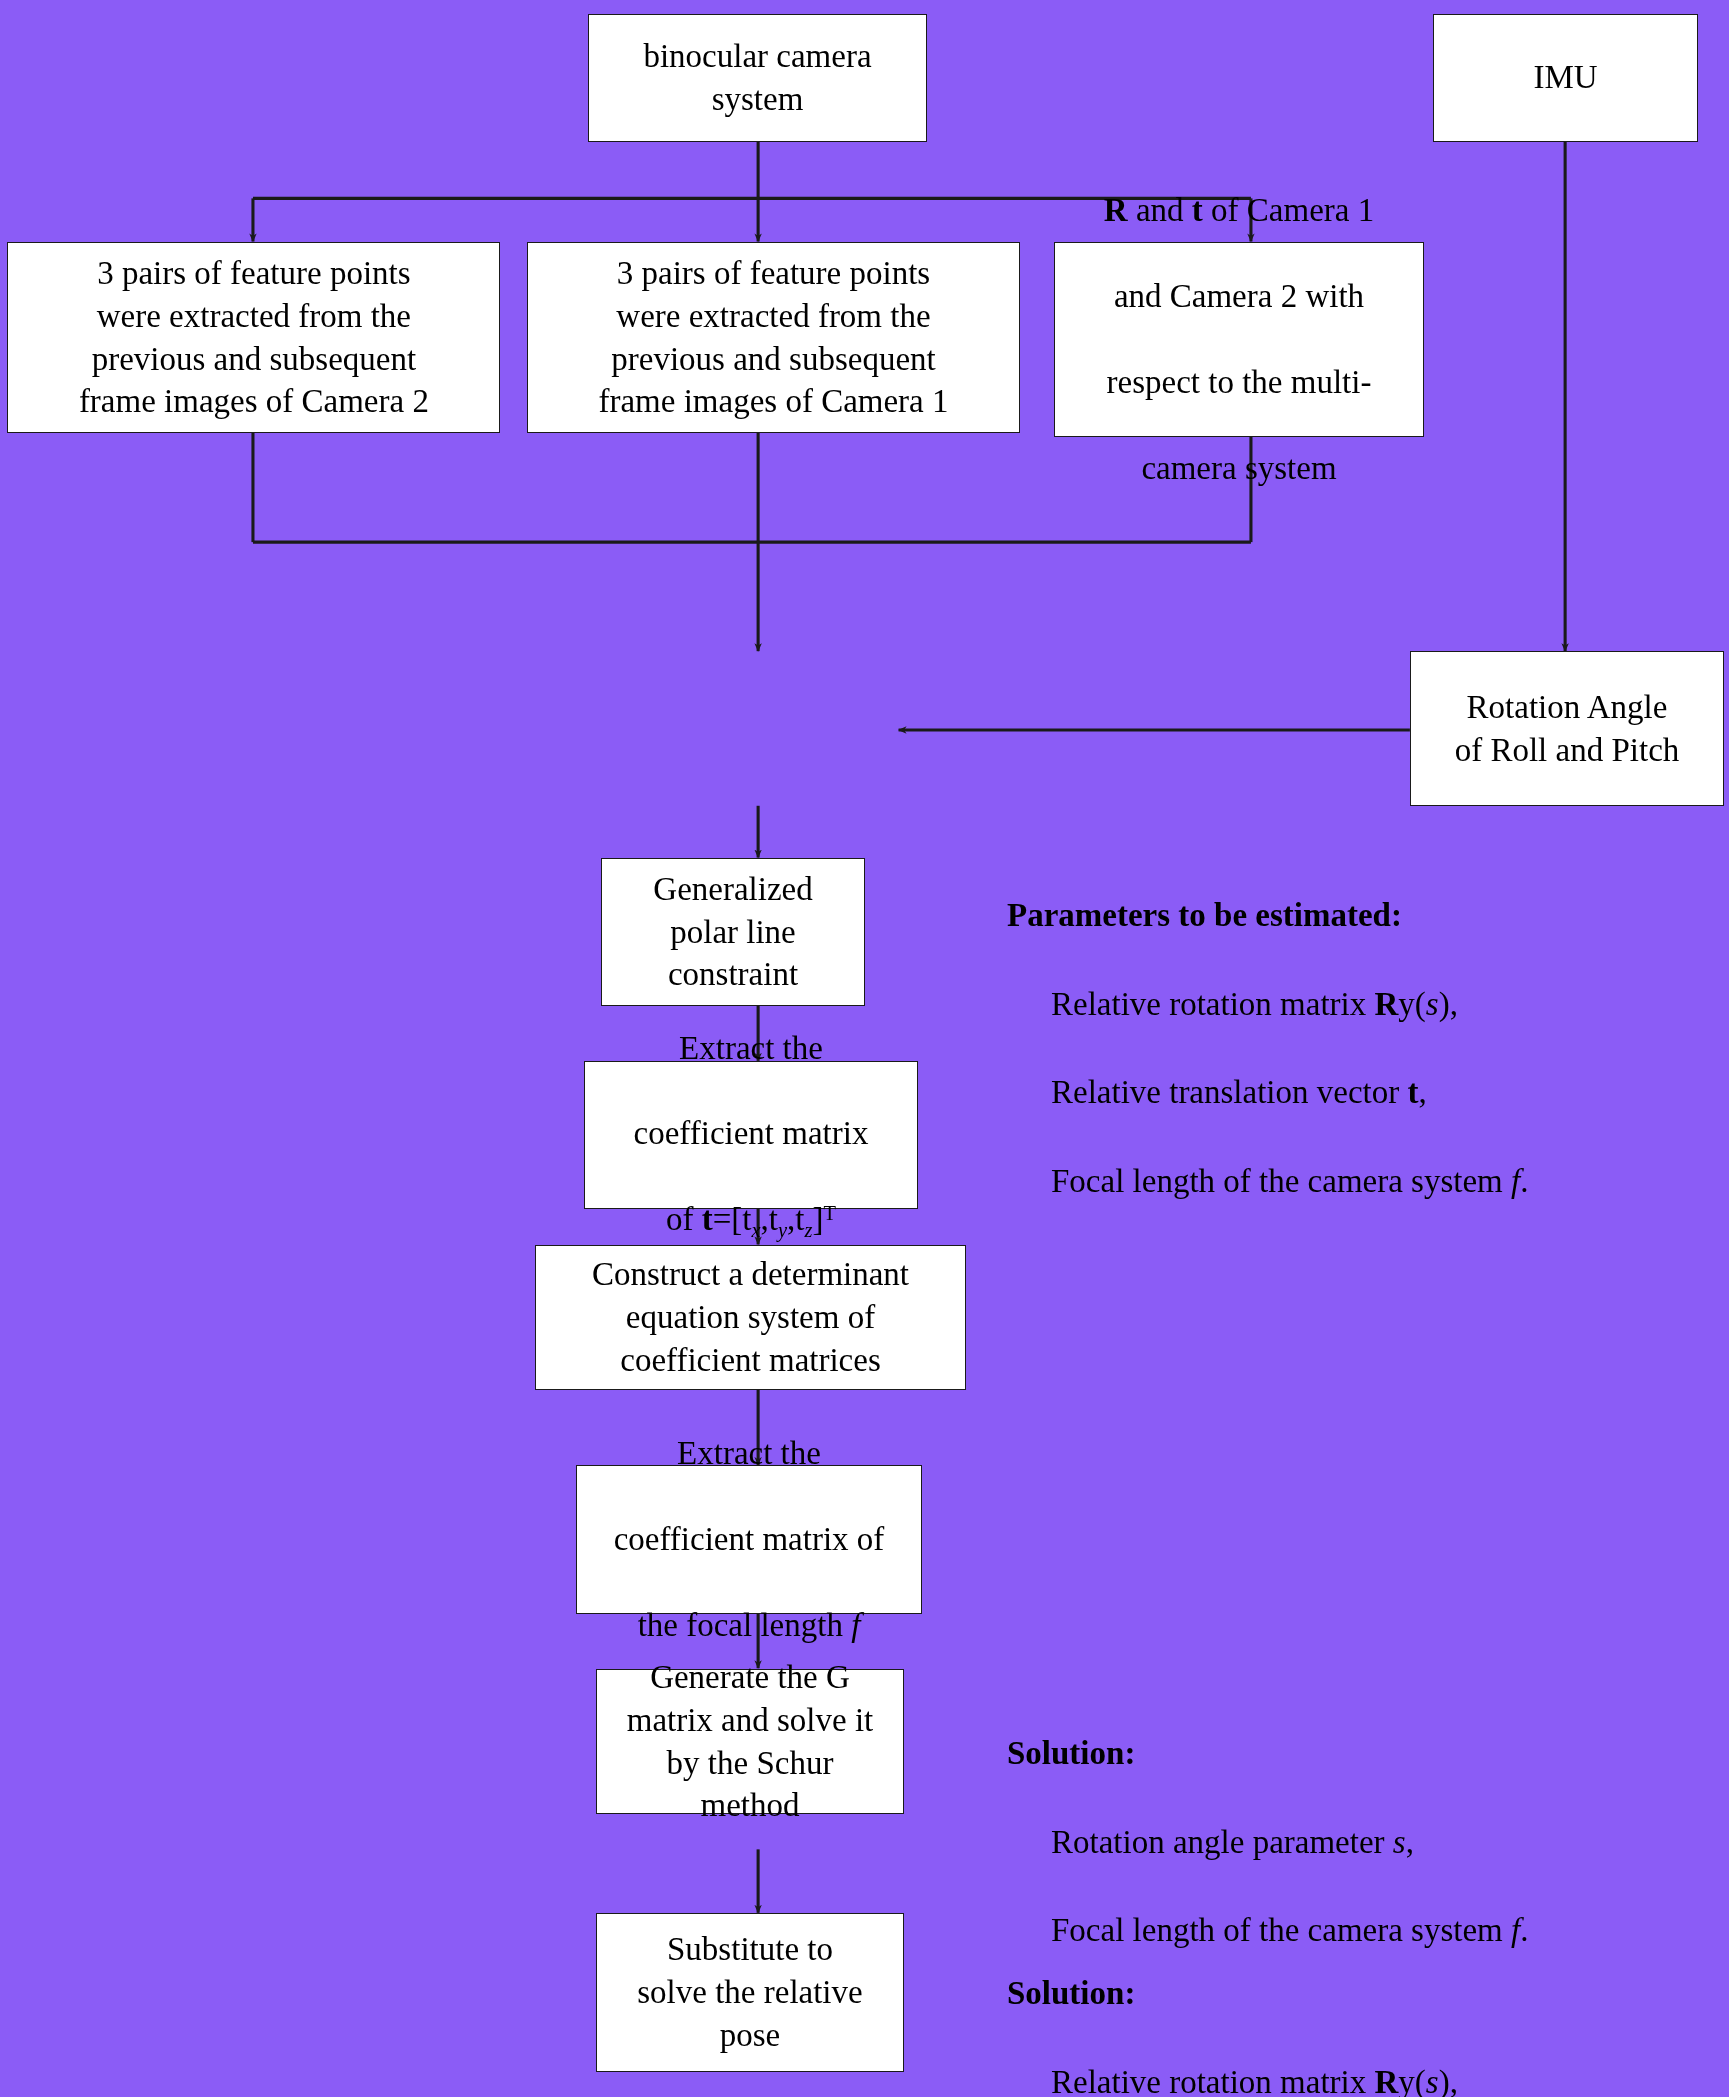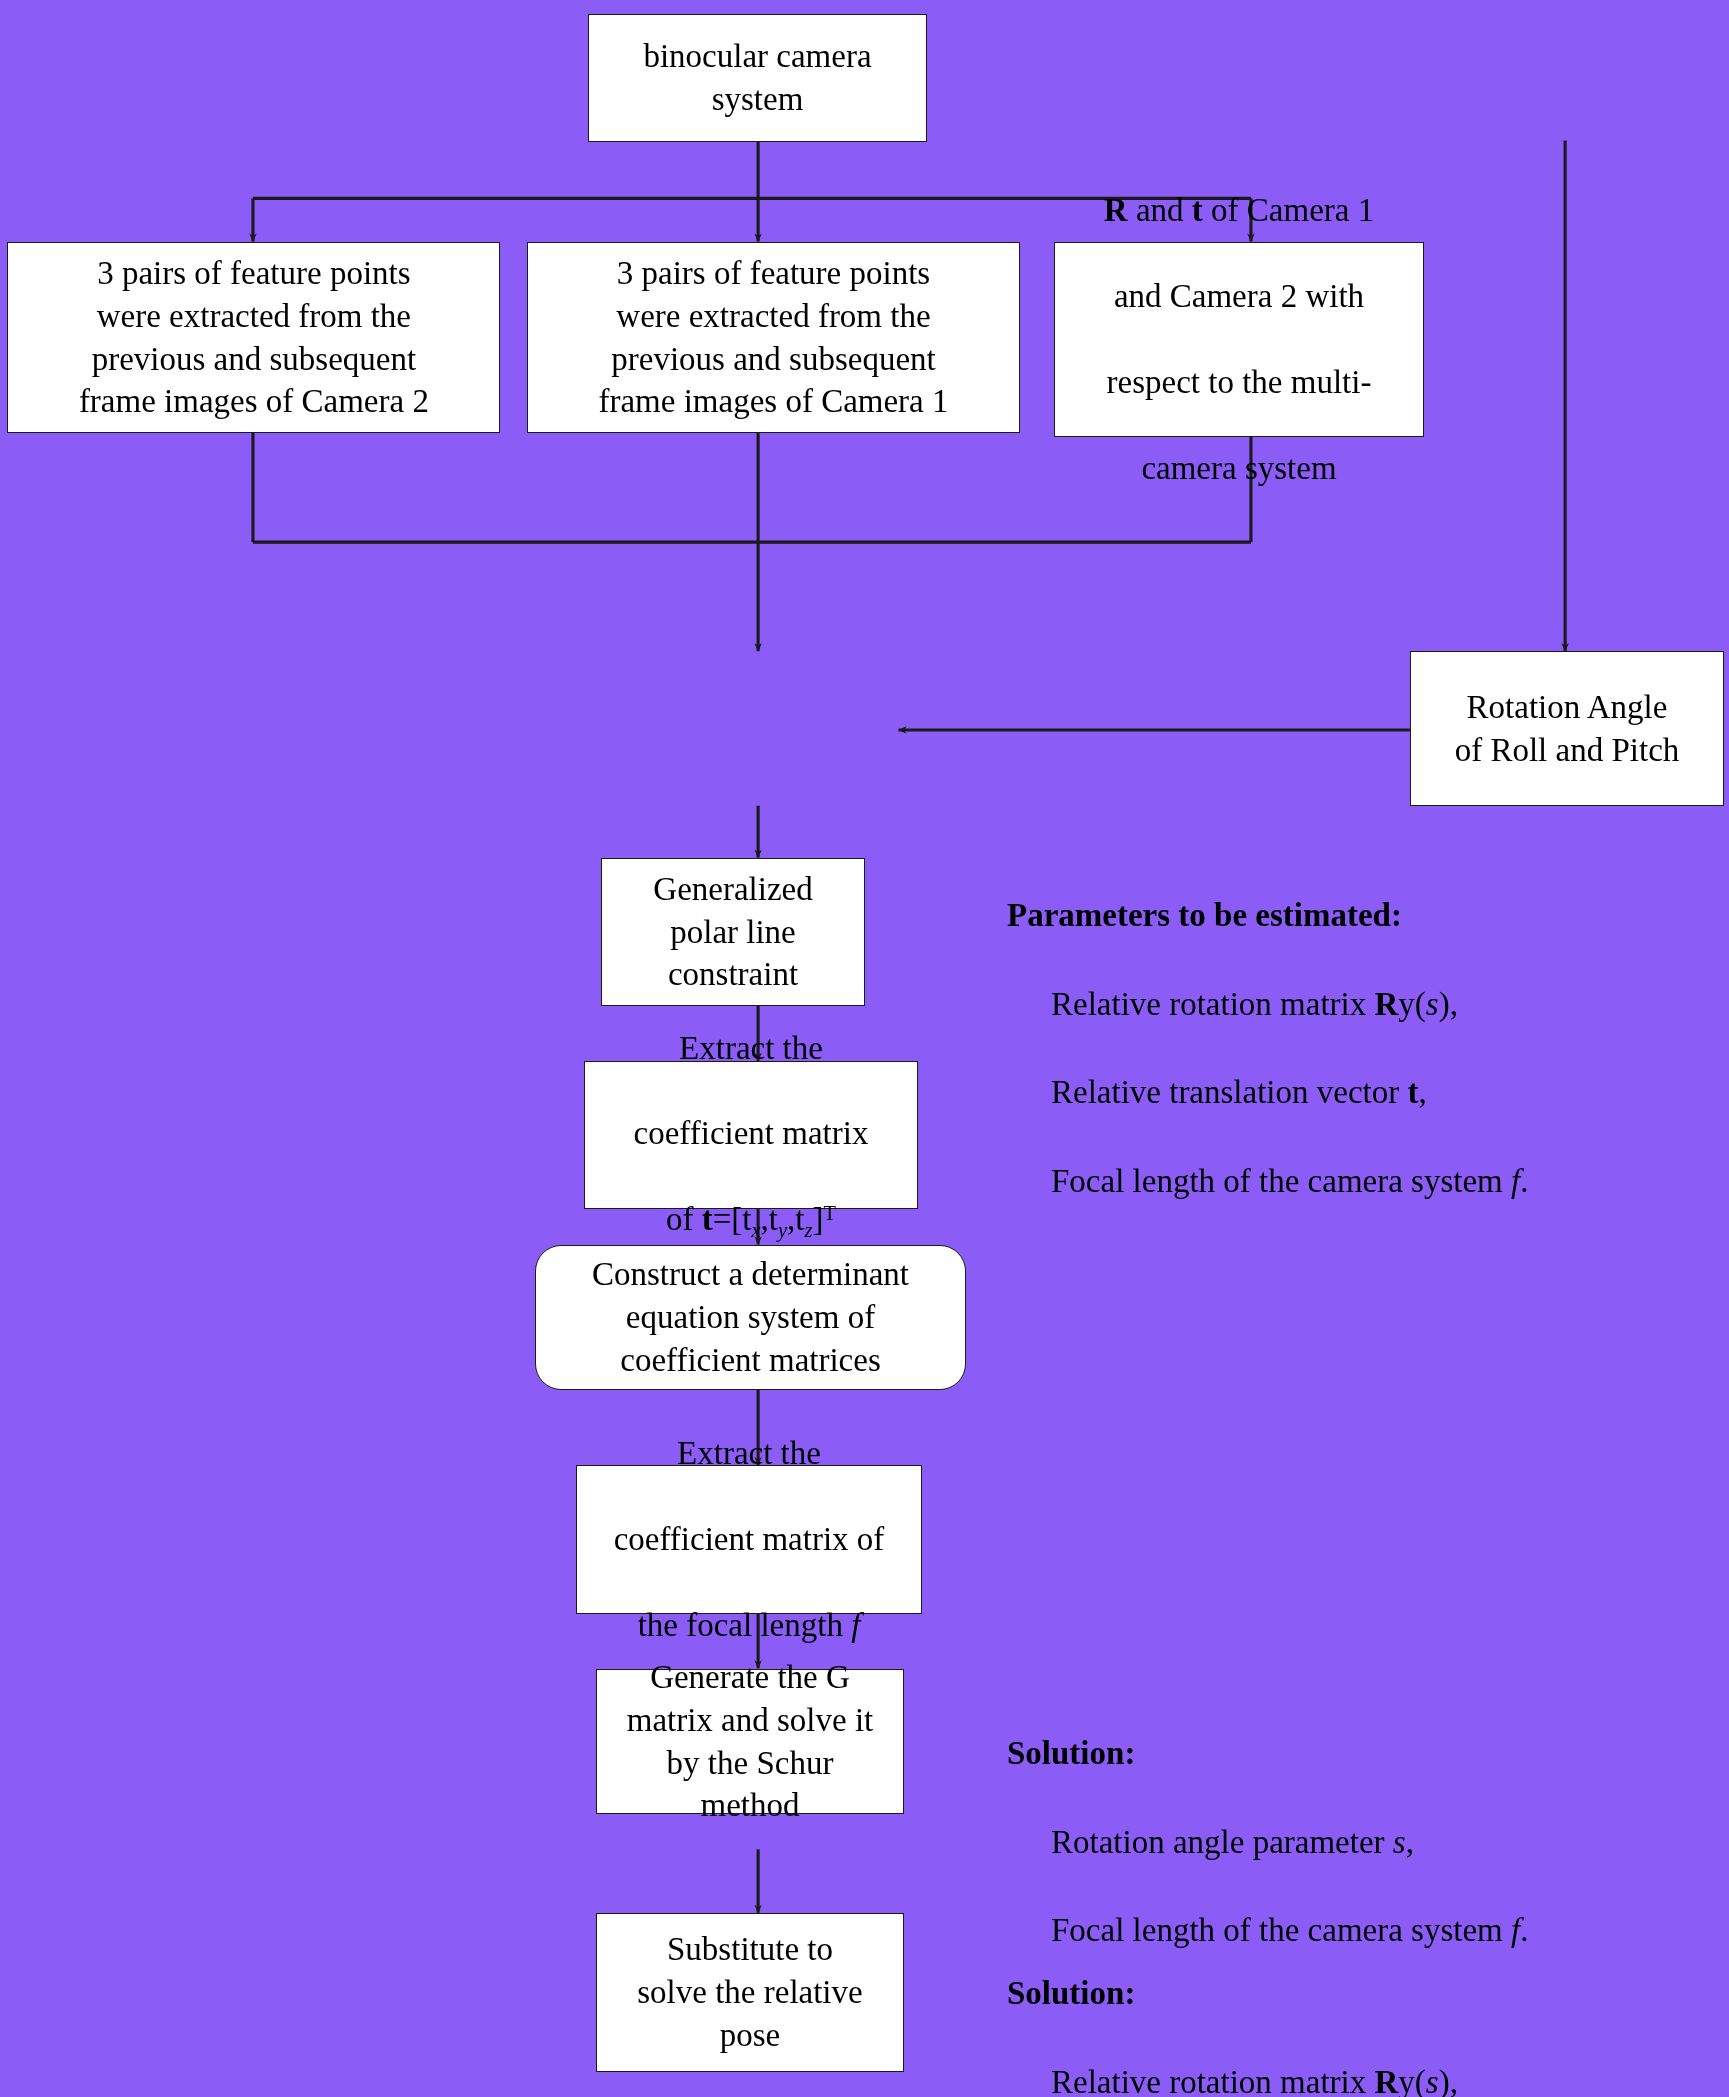--- a/index.html
+++ b/index.html
@@ -80,20 +80,21 @@
       <path d="M1230,1962 L1230,2020" marker-end="url(#ah)"></path>
       <path d="M1230,2255 L1230,2378" marker-end="url(#ah)"></path>
       <path d="M1230,2620 L1230,2708" marker-end="url(#ah)"></path>
       <path d="M1230,3002 L1230,3105" marker-end="url(#ah)"></path>
     </g>
   </svg>
 
   <div class="node" style="left:588px;top:13.6px;width:339px;height:128px;">binocular camera
 system</div>
 
+  <div class="node" style="left:1433px;top:13.6px;width:265px;height:128px;">IMU</div>
 
   <div class="node" style="left:7.4px;top:242px;width:493px;height:191px;">3 pairs of feature points
 were extracted from the
 previous and subsequent
 frame images of Camera 2</div>
 
   <div class="node" style="left:527px;top:242px;width:493px;height:191px;">3 pairs of feature points
 were extracted from the
 previous and subsequent
 frame images of Camera 1</div>
@@ -123,21 +124,21 @@
 constraint</div>
 
   <div class="node" style="left:584px;top:1061px;width:334px;height:148px;">
     <span style="display:block;">
       <span style="display:block;">Extract the</span>
       <span style="display:block;">coefficient matrix</span>
       <span style="display:block;"><span>of </span><b>t</b><span>=[t</span><span class="sub">x</span><span>,t</span><span class="sub">y</span><span>,t</span><span class="sub">z</span><span>]</span><span class="sup">T</span></span>
     </span>
   </div>
 
-  <div class="node" style="left:535px;top:1245px;width:431px;height:145px;border-radius:26px;">Construct a determinant
+  <div class="node" style="left:535px;top:1245px;width:431px;height:145px;">Construct a determinant
 equation system of
 coefficient matrices</div>
 
   <div class="node" style="left:576px;top:1465px;width:346px;height:149px;">
     <span style="display:block;">
       <span style="display:block;">Extract the</span>
       <span style="display:block;">coefficient matrix of</span>
       <span style="display:block;"><span>the focal length </span><i>f</i></span>
     </span>
   </div>

